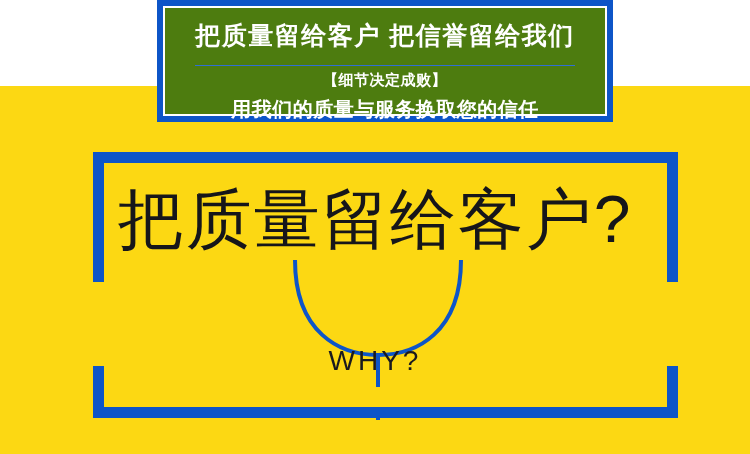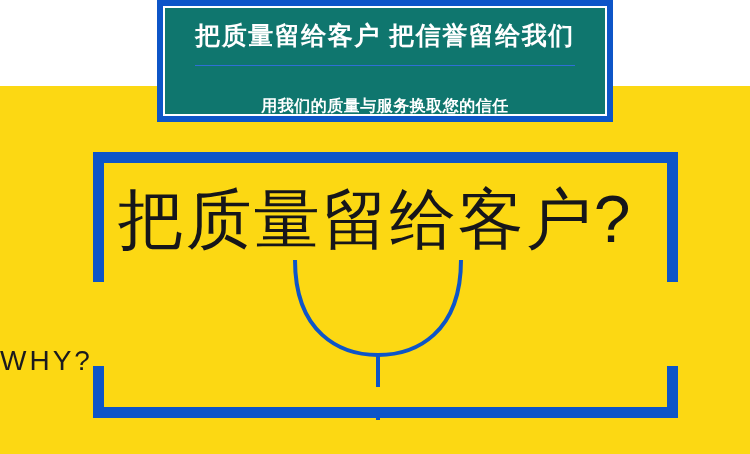--- a/index.html
+++ b/index.html
@@ -37,21 +37,21 @@
     box-sizing: border-box;
     border: 2px solid #0D55C8;
   }
   .banner-inner {
     position: absolute;
     left: 4px;
     top: 4px;
     right: 4px;
     bottom: 4px;
     border: 2px solid #ffffff;
-    background: #0f766e;
+    background: #4d7c0f;
     box-sizing: border-box;
   }
   .banner-headline {
     position: absolute;
     left: 0;
     right: 0;
     top: 14px;
     text-align: center;
     color: #ffffff;
     font-size: 25px;
@@ -80,21 +80,21 @@
     letter-spacing: 0.5px;
     white-space: nowrap;
   }
   .banner-sub2 {
     position: absolute;
     left: 0;
     right: 0;
     top: 88px;
     text-align: center;
     color: #ffffff;
-    font-size: 16px;
+    font-size: 20px;
     font-weight: bold;
     letter-spacing: 0.5px;
     white-space: nowrap;
   }
 
   
   .bracket {
     position: absolute;
   }
   .bracket span {
@@ -160,38 +160,40 @@
     width: 196px;
     height: 165px;
   }
 
   
   .why-label {
     position: absolute;
     left: 0;
     right: 0;
     top: 345px;
+    text-align: center;
     color: #1a1a1e;
     font-size: 28px;
     font-weight: normal;
     letter-spacing: 3px;
     white-space: nowrap;
   }
 </style>
 </head>
 <body>
 
 <div id="stage">
 
   <div class="yellow-band"></div>
 
   <div class="banner">
     <div class="banner-inner">
       <div class="banner-headline">把质量留给客户  把信誉留给我们</div>
       <div class="banner-rule"></div>
+      <div class="banner-sub1">【细节决定成败】</div>
       <div class="banner-sub2">用我们的质量与服务换取您的信任</div>
     </div>
   </div>
 
   <div class="top-rail"></div>
 
   <div class="bracket bracket-tl">
     <span class="h"></span>
     <span class="v"></span>
   </div>

